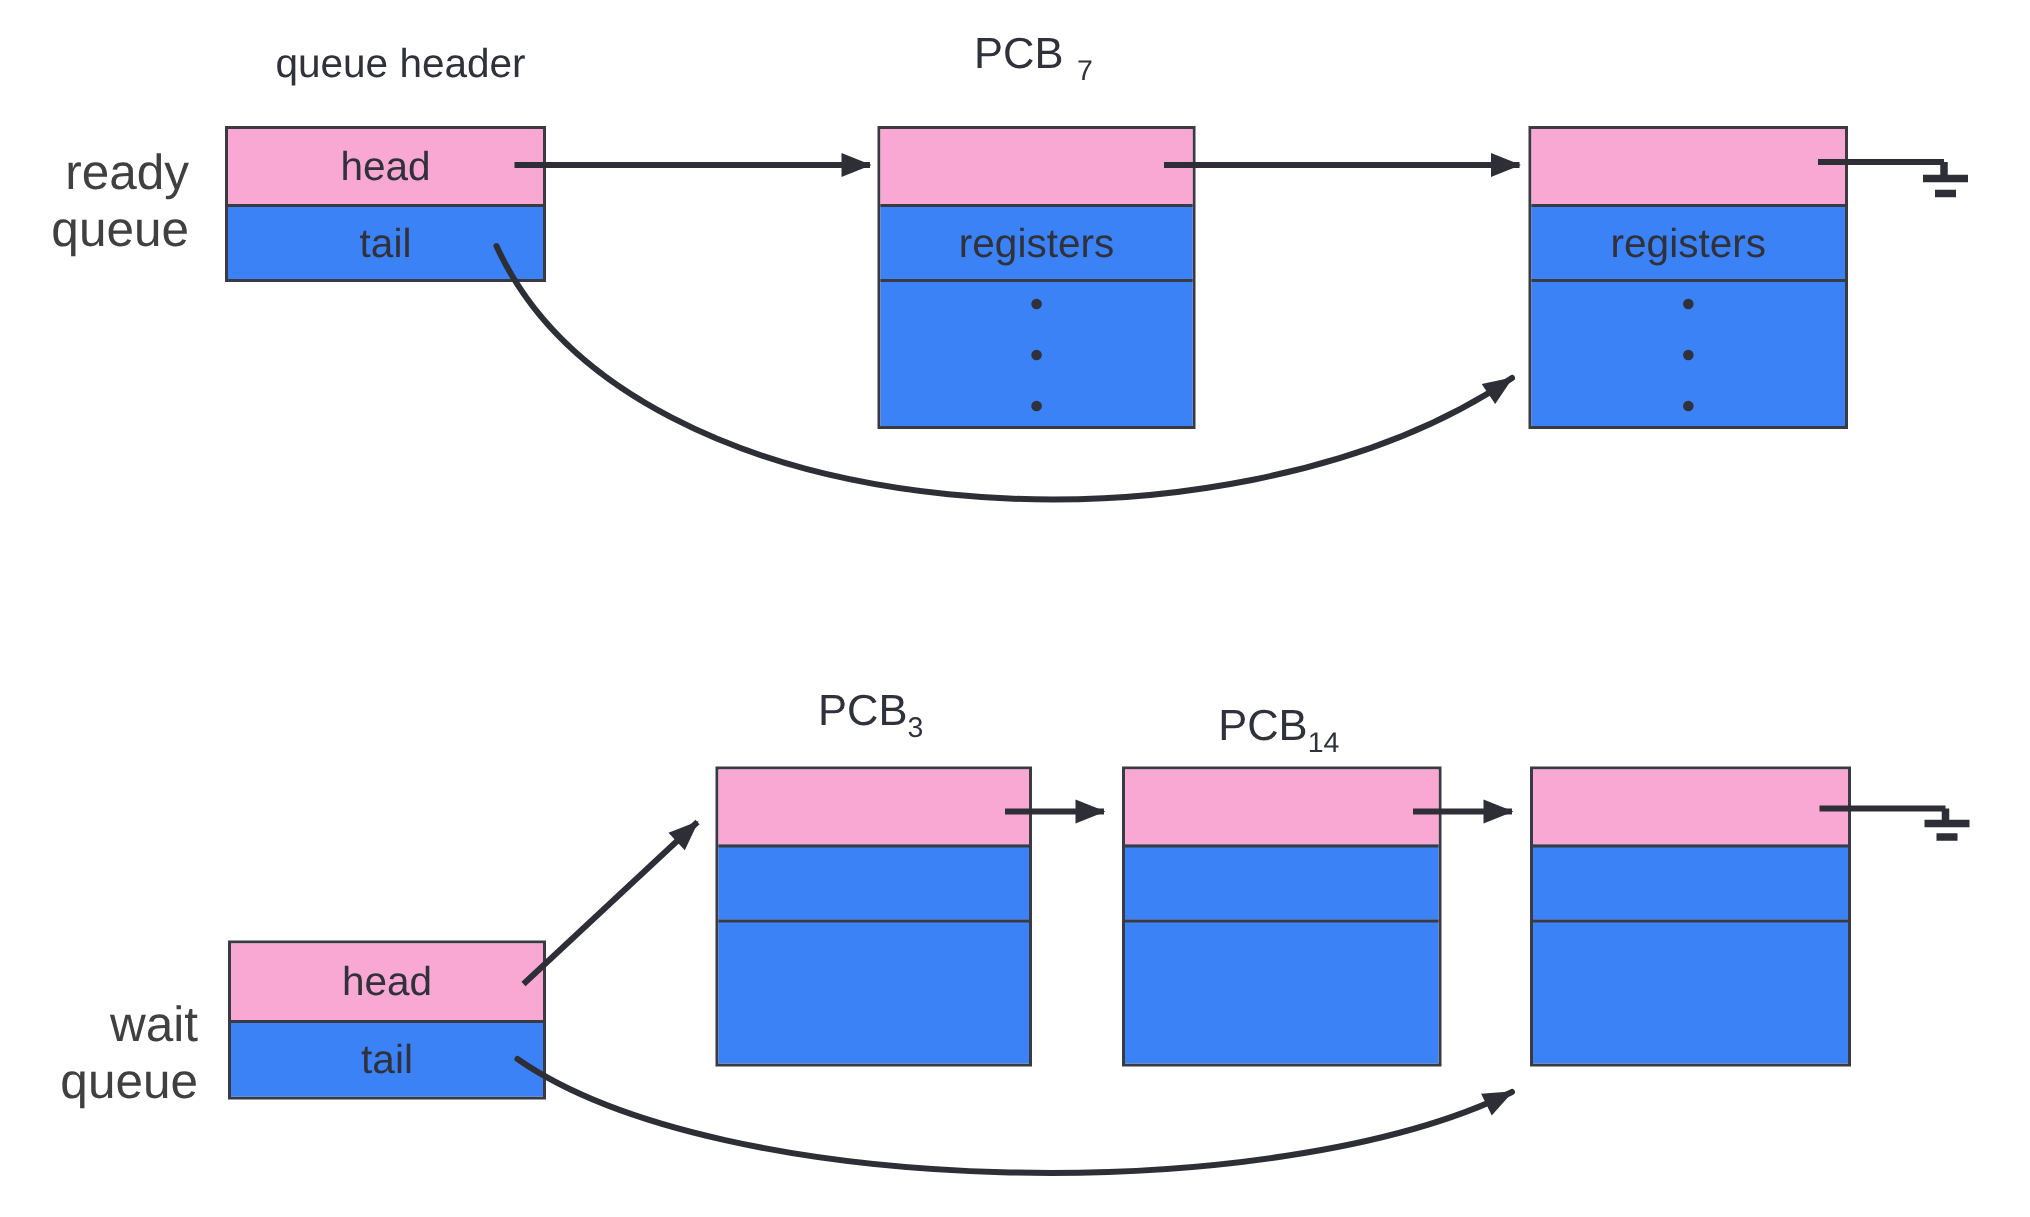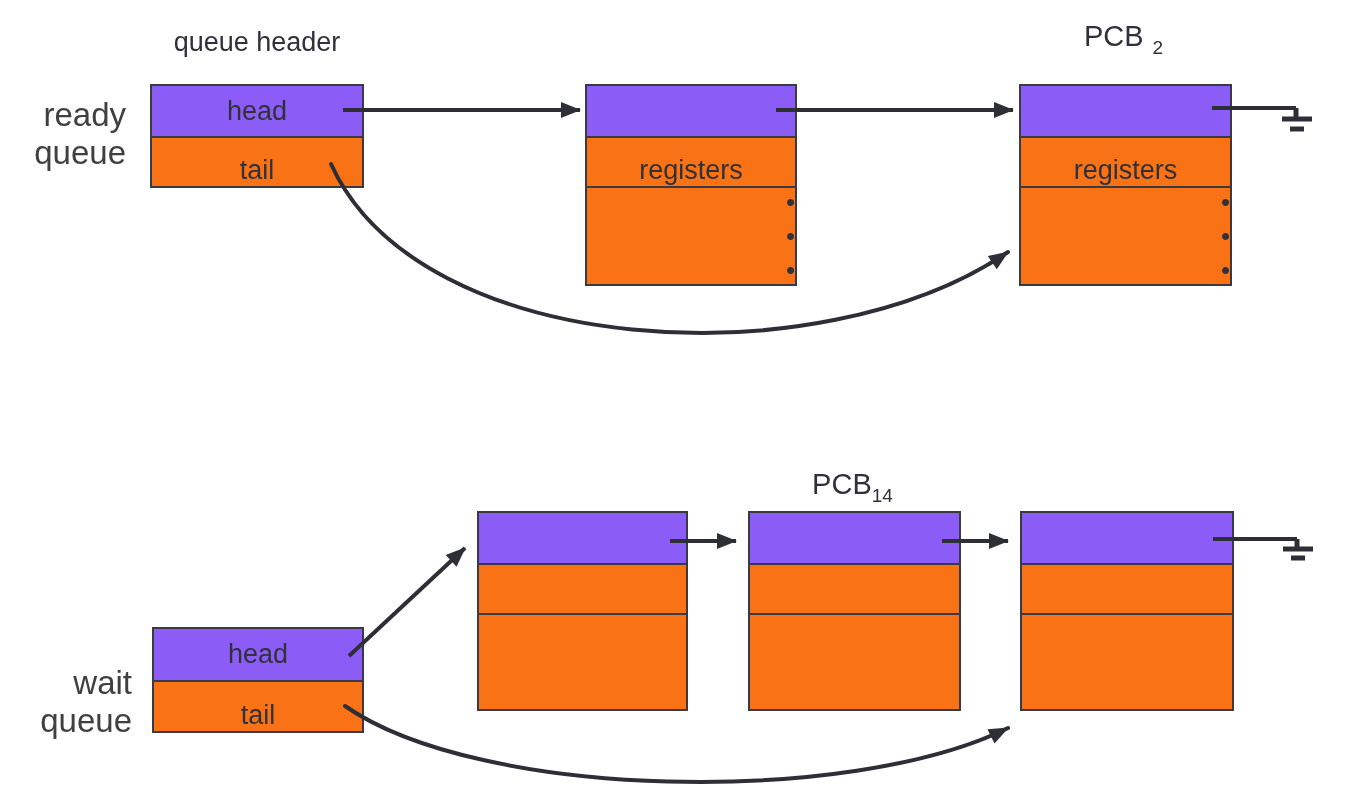--- a/index.html
+++ b/index.html
@@ -19,22 +19,22 @@
   }
   .row {
     box-sizing: border-box;
     display: flex;
     align-items: center;
     justify-content: center;
     font-size: 27px;
     color: #30313a;
   }
   .row + .row { border-top: 2.5px solid #3a3b42; }
-  .row.pointer { background: #8b5cf6; }
-  .row.data { background: #f97316; align-items: flex-end; }
+  .row.pointer { background: #f9a8d4; }
+  .row.data { background: #3b82f6; }
   .h50 { height: 50px; }
   .h51 { height: 51px; }
   .h96 { height: 96px; }
   .h98 { height: 98px; }
   .dots-cell { flex-direction: column; justify-content: center; }
   .dot { line-height: 34px; font-size: 26px; color: #30313a; }
   .caption {
     position: absolute;
     text-align: center;
     font-size: 27px;
@@ -56,27 +56,30 @@
     left: 0; top: 0;
     width: 1353px; height: 811px;
     pointer-events: none;
   }
 </style>
 </head>
 <body>
 
 <div class="canvas">
 
-  <div class="caption" style="left:152px; top:27px; width:210px;">queue header</div>
+  <div class="caption" style="left:162px; top:27px; width:210px;">queue header</div>
+
+  <div class="caption pcb-title" style="left:585px; top:20px; width:208px;">
+    <span>PCB</span><span class="sub gap">7</span>
+  </div>
 
 
-  <div class="caption pcb-title" style="left:1019px; top:20px; width:209px;">
-    <span>PCB</span><span class="sub gap">2</span>
+  <div class="caption pcb-title" style="left:477px; top:458px; width:207px;">
+    <span>PCB</span><span class="sub">3</span>
   </div>
-
 
   <div class="caption pcb-title" style="left:748px; top:458px; width:209px;margin-top:10px;">
     <span>PCB</span><span class="sub">14</span>
   </div>
 
 
   <div class="side-label" style="left:18px; top:96px; width:108px;">
     <div>ready</div>
     <div>queue</div>
   </div>

